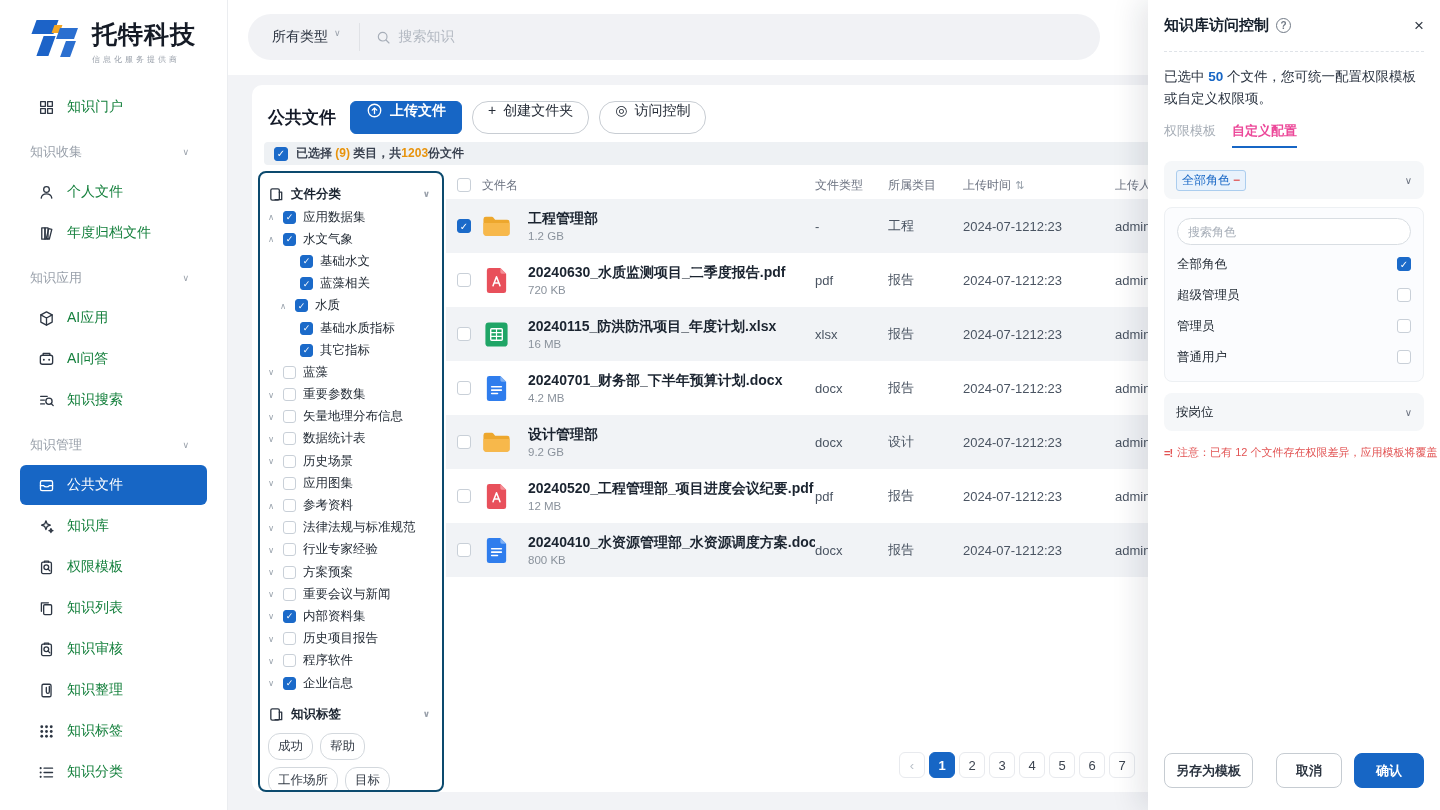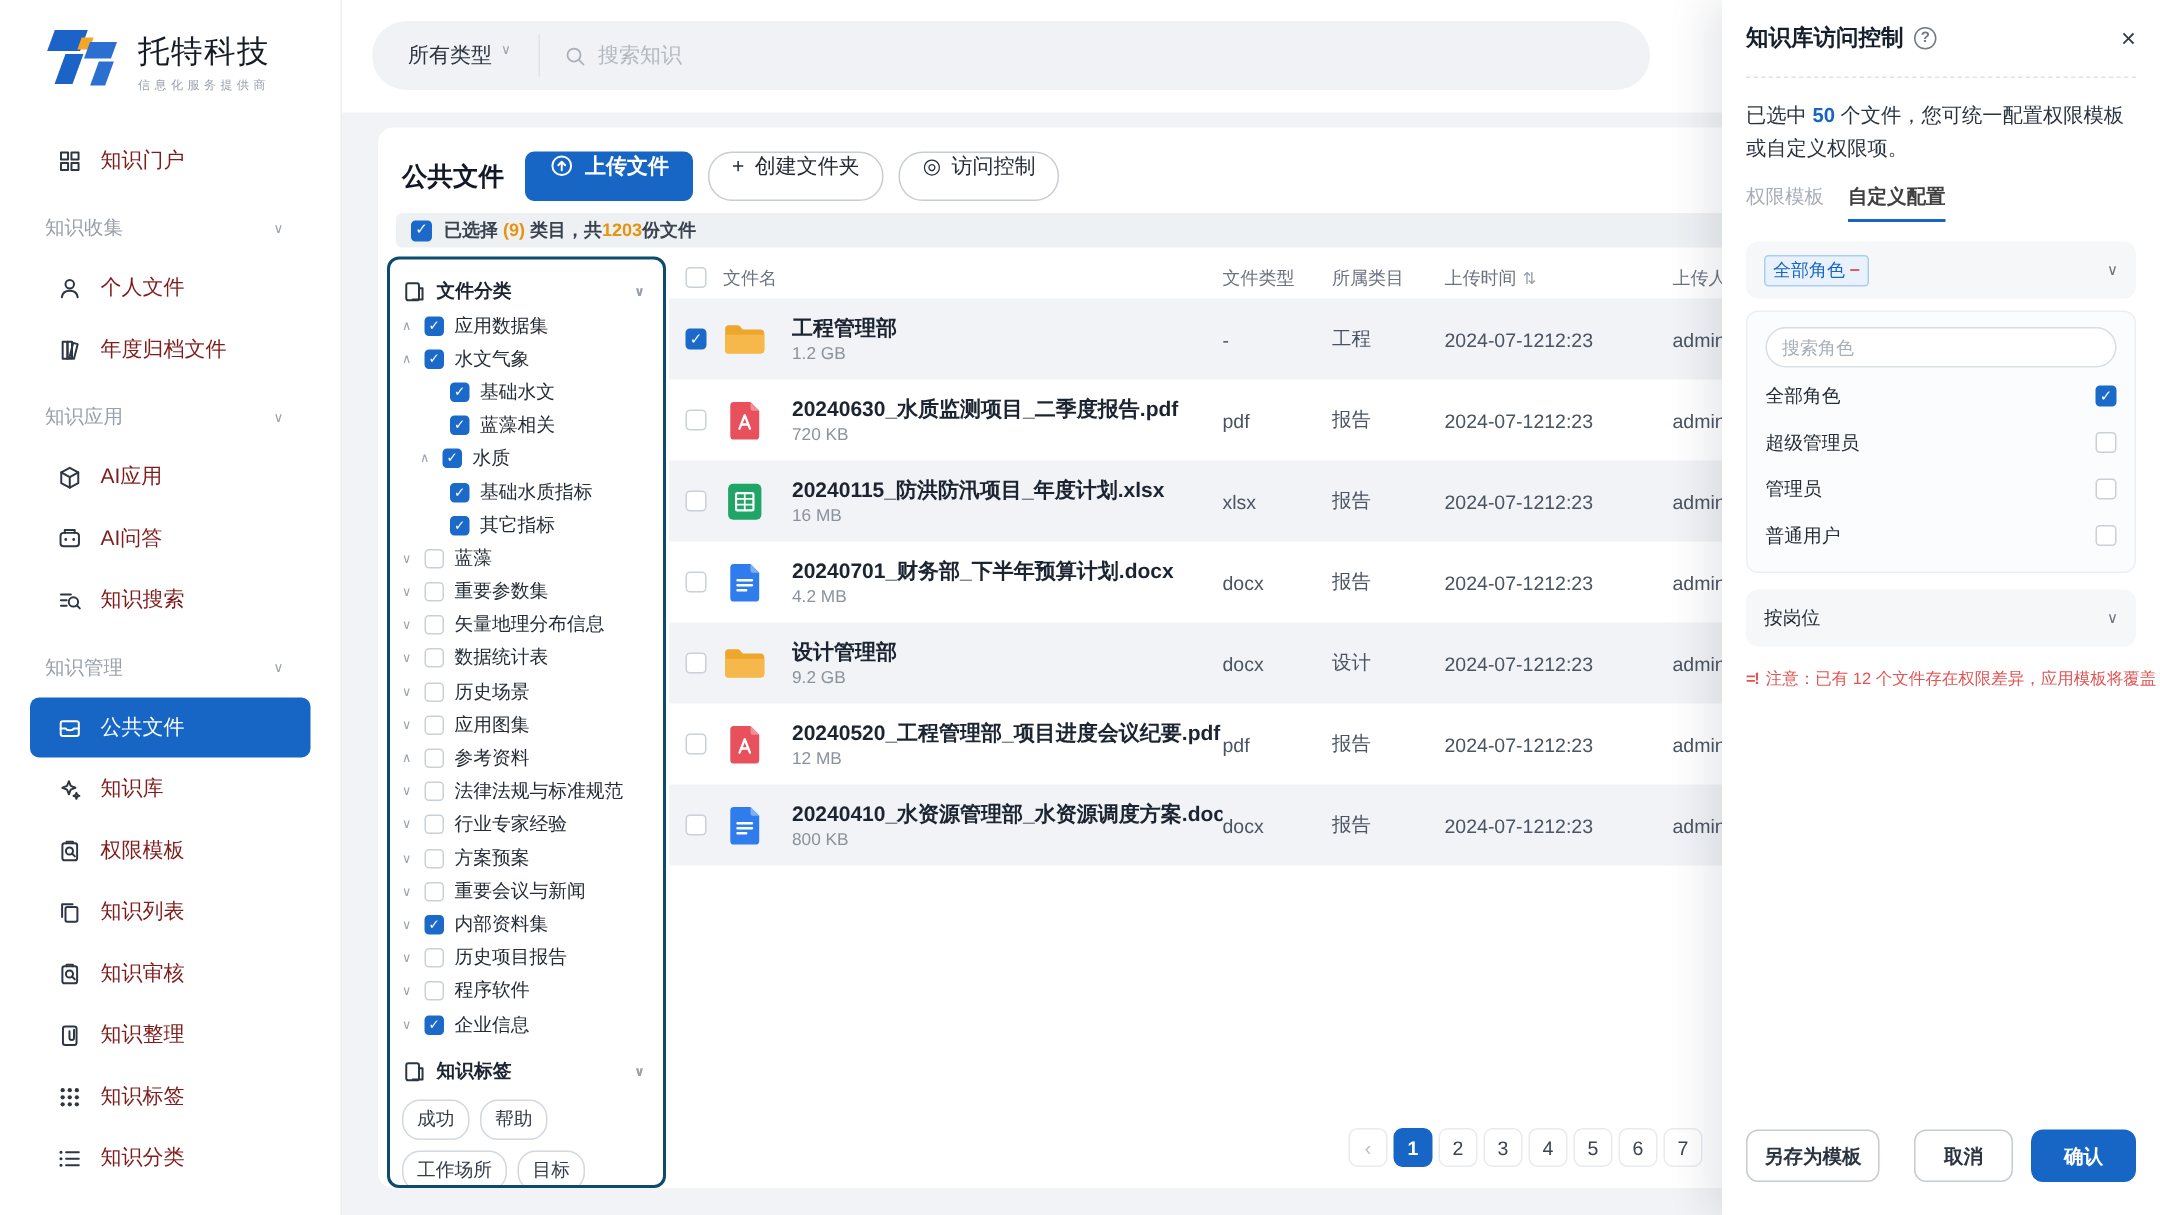--- a/index.html
+++ b/index.html
@@ -11,24 +11,24 @@
   
   .sidebar{position:absolute;left:0;top:0;width:228px;height:810px;background:#fff;border-right:1px solid #ebedf0;z-index:2;}
   .logo{display:flex;align-items:center;gap:10px;padding:14px 0 10px 28px;height:78px;}
   .logo-mark{position:relative;width:54px;height:50px;flex:0 0 auto;}
   .logo-mark i{position:absolute;transform:skewX(-20deg);background:#1c63c8;}
   .logo-mark .b1{left:6px;top:4px;width:22px;height:14px;}
   .logo-mark .b2{left:12px;top:20px;width:12px;height:20px;}
   .logo-mark .b3{left:30px;top:12px;width:18px;height:11px;background:#2b6fd0;}
   .logo-mark .b4{left:35px;top:25px;width:10px;height:16px;background:#2b6fd0;}
   .logo-mark .o1{left:25px;top:9px;width:8px;height:8px;background:#f5a623;}
-  .brand-name{font-size:21px;font-weight:400;color:#151b26;letter-spacing:1px;}
+  .brand-name{font-size:25px;font-weight:700;color:#151b26;letter-spacing:1px;}
   .brand-tag{font-size:8px;color:#9aa1ab;letter-spacing:3px;margin-top:3px;}
   .nav{padding-top:8px;}
-  .nav-item{display:flex;align-items:center;gap:12px;height:40px;margin:1px 20px;padding:0 0 0 18px;border-radius:6px;font-size:14px;color:#7f1d1d;cursor:pointer;}
+  .nav-item{display:flex;align-items:center;gap:12px;height:40px;margin:1px 20px;padding:0 0 0 18px;border-radius:6px;font-size:14px;color:#15803d;cursor:pointer;}
   .nav-item.active{background:#1766c5;color:#fff;}
   .nav-item.active .ic svg{stroke:#fff;}
   .nav-section{display:flex;align-items:center;justify-content:space-between;height:38px;margin-top:6px;padding:0 38px 0 30px;font-size:13px;color:#99a0aa;cursor:pointer;}
   .chev{font-size:9px;color:#99a0aa;}
   
   .topbar{position:absolute;left:228px;top:0;width:1212px;height:75px;background:#fff;}
   .search-pill{position:absolute;left:20px;top:14px;width:852px;height:46px;background:#f1f2f5;border-radius:23px;display:flex;align-items:center;}
   .type-filter{display:flex;align-items:flex-start;gap:6px;padding:0 18px 0 24px;font-size:14px;color:#2b3340;cursor:pointer;}
   .pill-divider{width:1px;height:28px;background:#e0e2e6;}
   .search-glyph{margin:0 8px 0 16px;}
@@ -77,21 +77,21 @@
   
   .drawer{position:absolute;left:1148px;top:0;width:292px;height:810px;background:#fff;z-index:5;box-shadow:-10px 0 26px rgba(20,30,50,.10);padding:0 16px;}
   .dr-head{display:flex;align-items:center;height:52px;border-bottom:1px dashed #dfe3e8;}
   .dr-title{font-size:15px;font-weight:700;color:#16202c;}
   .help-c{width:15px;height:15px;border:1.3px solid #717a86;border-radius:50%;font-size:10px;color:#717a86;display:inline-flex;align-items:center;justify-content:center;margin-left:7px;font-weight:700;}
   .dr-close{margin-left:auto;font-size:17px;color:#333b46;cursor:pointer;line-height:1;}
   .dr-desc{margin-top:14px;font-size:13.5px;color:#2a3340;line-height:1.6;}
   .dr-desc b{color:#1766c5;font-weight:700;}
   .dr-tabs{display:flex;gap:16px;margin-top:13px;}
   .dtab{font-size:13px;color:#a6adb6;padding-bottom:6px;cursor:pointer;}
-  .dtab.active{color:#404040;font-weight:700;border-bottom:2px solid #1766c5;}
+  .dtab.active{color:#ec4899;font-weight:700;border-bottom:2px solid #1766c5;}
   .sect{margin-top:13px;height:38px;background:#f5f7f9;border-radius:8px;display:flex;align-items:center;padding:0 12px;cursor:pointer;}
   .sect .chev{margin-left:auto;color:#6b7280;font-size:10px;}
   .role-chip{display:inline-flex;align-items:center;background:#e9f2fc;border:1px solid #abcdee;border-radius:3px;padding:1px 5px;font-size:12px;color:#1766c5;}
   .role-chip .minus{color:#e05a5a;font-weight:800;margin-left:3px;}
   .opt-card{margin-top:8px;background:#fbfcfe;border:1px solid #edf0f3;border-radius:8px;padding:10px 12px 12px 12px;}
   .opt-search{height:27px;border:1px solid #d9dee3;border-radius:14px;background:#fff;display:flex;align-items:center;padding:0 10px;}
   .opt-search input{border:none;outline:none;background:transparent;font-size:12px;color:#242c36;width:100%;font-family:inherit;}
   .opt-search input::placeholder{color:#a7aeb8;}
   .opt-row{display:flex;align-items:center;height:24px;margin-top:7px;font-size:12.5px;color:#242c36;}
   .opt-row .cb{margin-left:auto;width:14px;height:14px;}

